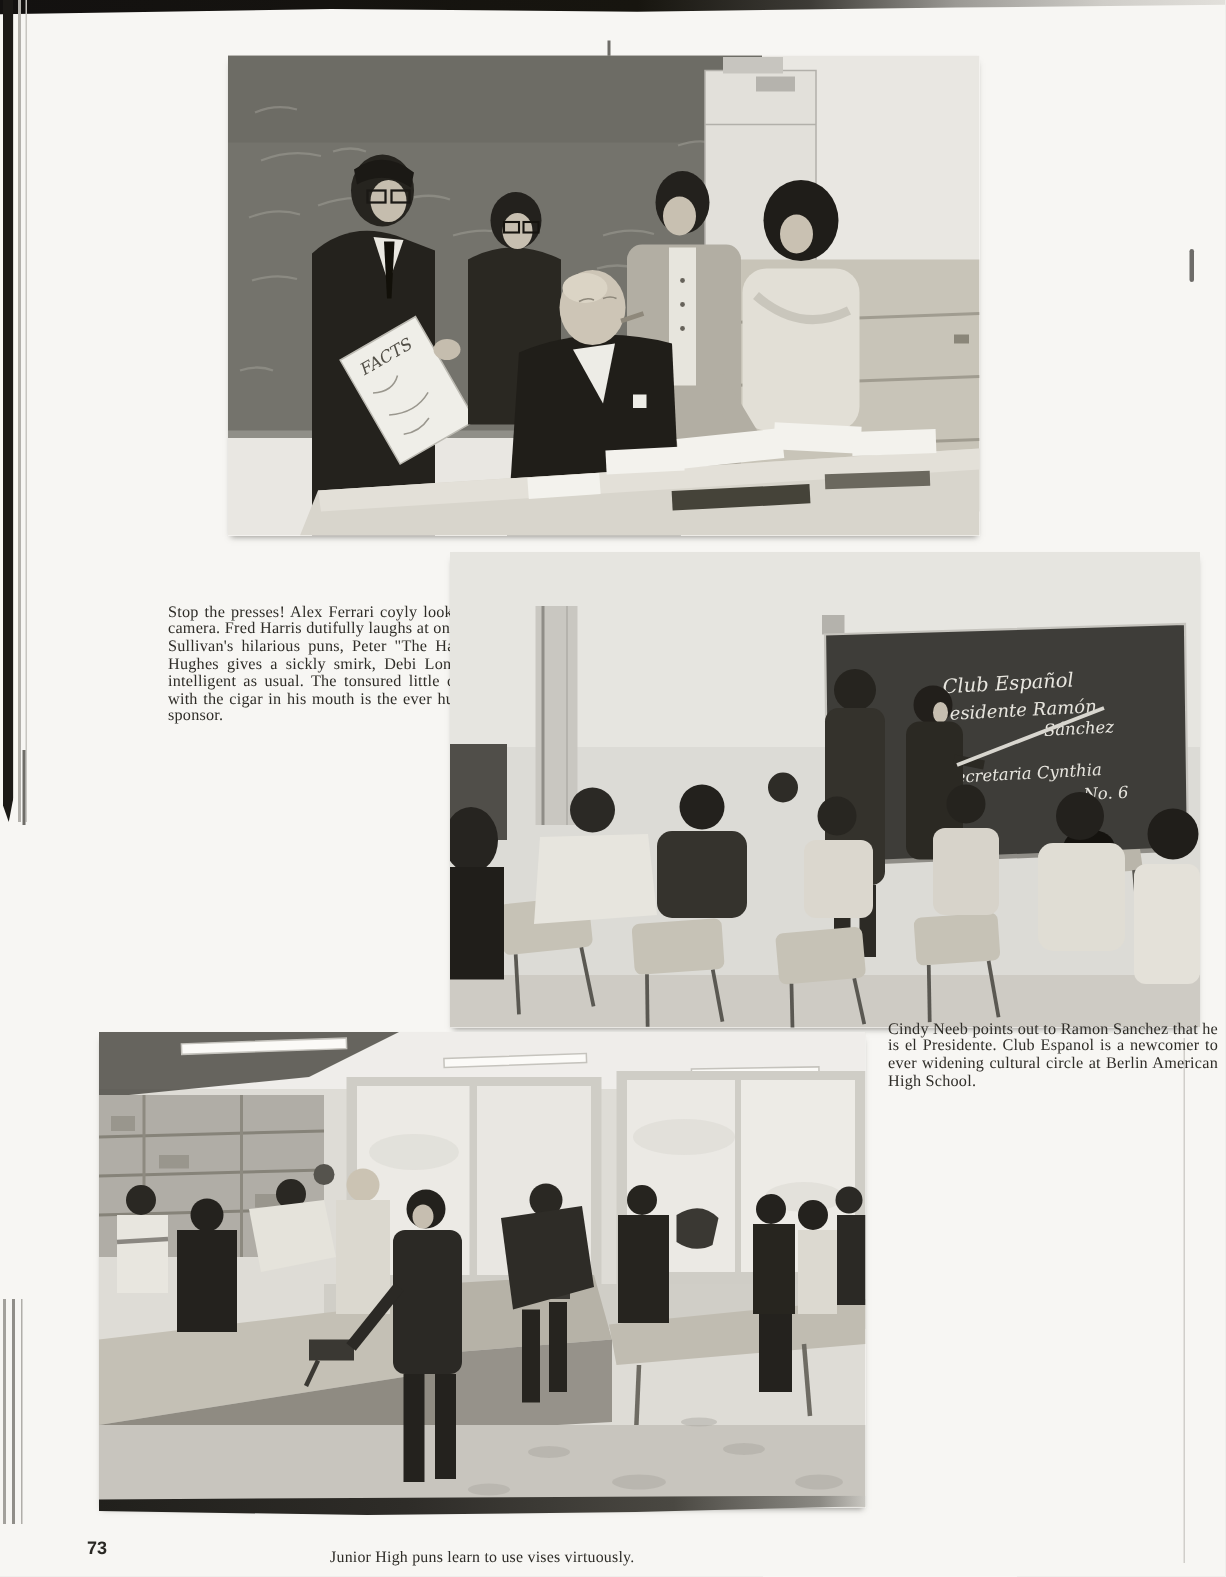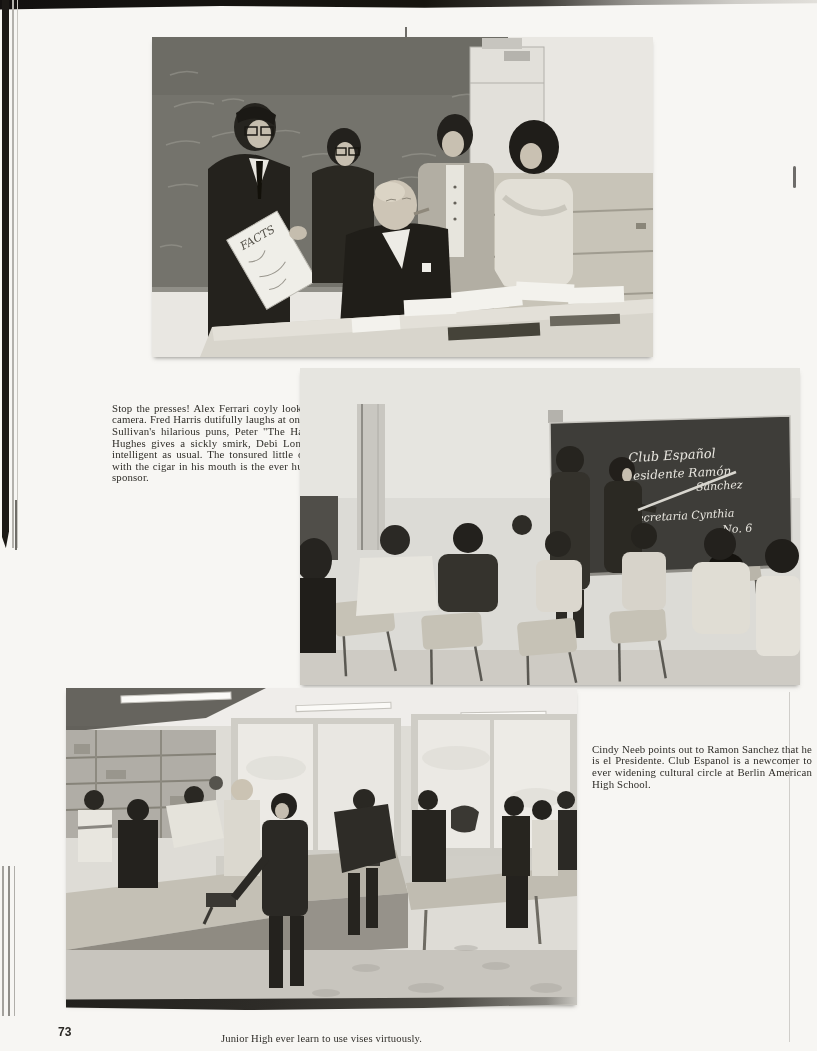--- a/index.html
+++ b/index.html
@@ -29,21 +29,21 @@
   
   figure.photo{position:absolute;margin:0;padding:0;box-shadow:0 3px 4px -2px rgba(60,58,52,.5);}
   .photo-top{left:152px;top:37px;width:501px;height:320px;}
   .photo-mid{left:300px;top:368px;width:500px;height:317px;}
   .photo-bottom{left:66px;top:688px;width:511px;height:317px;box-shadow:none;}
   figure.photo svg{display:block;width:100%;height:100%;}
   
   .caption{position:absolute;font-size:10.8px;line-height:11.6px;text-align:justify;
     text-align-last:left;letter-spacing:.15px;color:#2f2d28;}
   .caption-left{left:72px;top:392px;width:224px;margin-left:40px;}
-  .caption-right{left:592px;top:733px;width:220px;}
+  .caption-right{left:592px;top:670px;width:220px;}
   .caption-bottom{left:66px;top:1022px;width:511px;text-align:center;text-align-last:center;font-size:10.6px;}
   .page-number{position:absolute;left:58px;top:1025px;font-family:"Liberation Sans",sans-serif;
     font-weight:bold;font-size:12px;color:#2a2824;}
   .chalk-text{fill:#e8e6df;font-family:"DejaVu Serif",serif;font-style:italic;}
 </style>
 </head>
 <body>
 
 <div class="page">
 
@@ -332,16 +332,16 @@
             <rect x="466" y="132" width="26" height="56" fill="#dcd9d0"></rect>
           <circle cx="500" cy="112" r="9" fill="#2b2925"></circle>
             <rect x="492" y="122" width="19" height="60" fill="#2b2925"></rect>
           <rect x="440" y="188" width="22" height="52" fill="#24221e"></rect>
         </g>
       </g>
     </svg>
   </figure>
   <div class="photo3-shadow"></div>
 
-  <p class="caption caption-bottom">Junior High ever learn to use vises virtuously.</p>
+  <p class="caption caption-bottom">Junior High puns learn to use vises virtuously.</p>
   <div class="page-number">73</div>
 
 </div>
 
 </body></html>

